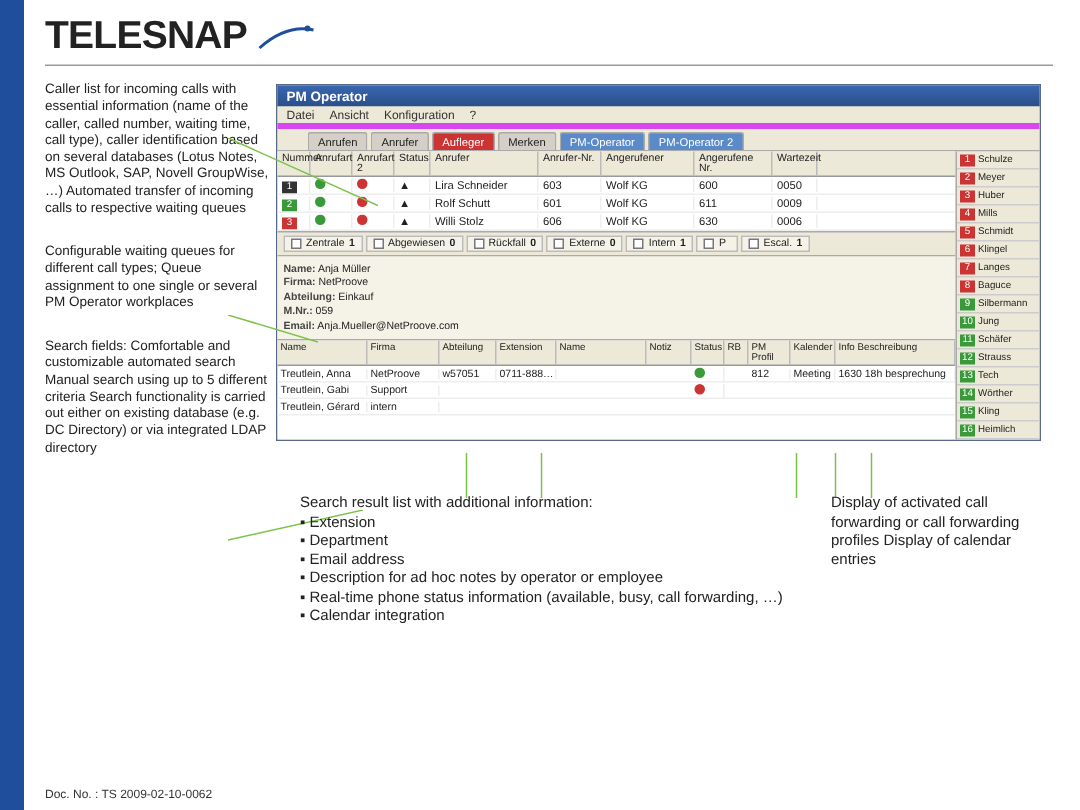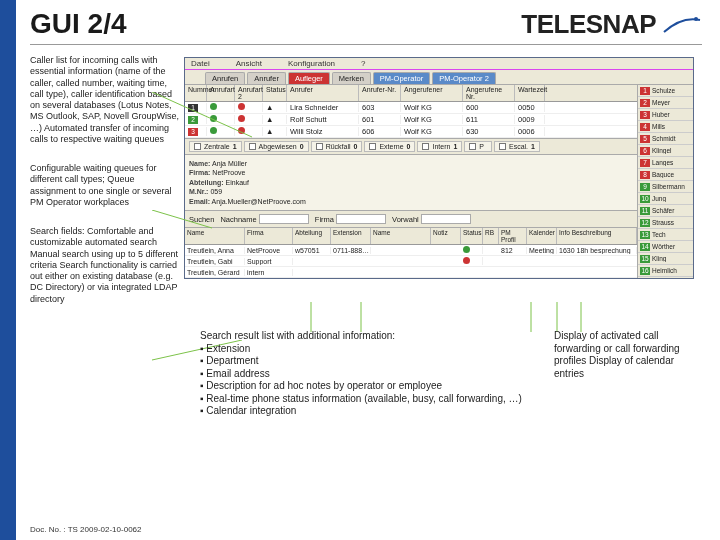--- a/index.html
+++ b/index.html
@@ -11,21 +11,21 @@
   .underline { height: 1px; background: #999; margin: 0 18px 0 30px; }
   .blue-bar { position: absolute; left: 0; top: 0; width: 16px; height: 540px; background: #1e4e9c; }
 
   .content { position: relative; padding: 10px 14px 0 30px; }
   .left-col { width: 152px; font-size: 9px; color: #222; line-height: 1.25; }
   .left-col .block { margin-bottom: 18px; }
 
   .screenshot-wrap { position: absolute; left: 184px; top: 12px; width: 510px; }
   .pm-win { border: 1px solid #5a6a8a; background: #ece9d8; font-size: 8px; color: #222; }
   .titlebar { background: linear-gradient(#3a67b0,#2a4e8a); color: #fff; padding: 2px 6px; font-size: 9px; font-weight: bold; }
-  .menubar { background: #ece9d8; padding: 1px 6px; font-size: 8px; color: #333; display: flex; gap: 26px; border-bottom: 1px solid #d946ef; }
+  .menubar { background: #ece9d8; padding: 1px 6px; font-size: 8px; color: #333; display: flex; gap: 10px; border-bottom: 4px solid #d946ef; }
   .tabbar { display: flex; background: #ece9d8; border-bottom: 1px solid #aaa; padding: 2px 20px 0; gap: 2px; }
   .tab { background: #d4d0c8; border: 1px solid #aaa; border-bottom: none; padding: 1px 6px; font-size: 7.5px; border-radius: 2px 2px 0 0; }
   .tab.red { background: #c33; color: #fff; }
   .tab.blue { background: #5a8ac8; color: #fff; }
 
   .main-area { display: flex; }
   .main-left { flex: 1; background: #fff; }
   .sidebar-r { width: 56px; background: #ece9d8; border-left: 1px solid #aaa; }
   .side-row { display: flex; align-items: center; gap: 2px; padding: 0 2px; border-bottom: 1px solid #ccc; height: 12px; }
   .side-num { width: 10px; height: 8px; background: #c33; color: #fff; font-size: 6.5px; text-align: center; line-height: 8px; }
@@ -65,21 +65,20 @@
   .docno { position:absolute; bottom:6px; left:30px; font-size:8px; color:#333; }
 
   .callout { position:absolute; stroke:#7cc249; stroke-width:1; fill:none; }
 </style>
 </head>
 <body>
 
 <div class="blue-bar"></div>
 
 <div class="header">
-  <h1>GUI 2/4</h1>
   <div class="brand">
     <span>TELESNAP</span>
     <svg class="brand-swoosh" viewBox="0 0 40 24">
       <path d="M2 20 Q20 4 38 8" stroke="#1e4e9c" stroke-width="2" fill="none"></path>
       <circle cx="34" cy="7" r="2" fill="#1e4e9c"></circle>
     </svg>
   </div>
 </div>
 <div class="underline"></div>
 
@@ -90,20 +89,21 @@
     <div class="block">Configurable waiting queues for different call types;
 Queue assignment to one single or several PM Operator workplaces</div>
     <div class="block">Search fields:
 Comfortable and customizable automated search
 Manual search using up to 5 different criteria
 Search functionality is carried out either on existing database (e.g. DC Directory) or via integrated LDAP directory</div>
   </div>
 
   <div class="screenshot-wrap">
     <div class="pm-win">
+      <div class="titlebar">PM Operator</div>
       <div class="menubar" id="menubar">
           <span>Datei</span>
           <span>Ansicht</span>
           <span>Konfiguration</span>
           <span>?</span>
         </div>
       <div class="tabbar" id="tabbar">
           <div class="tab ">Anrufen</div>
           <div class="tab ">Anrufer</div>
           <div class="tab red">Aufleger</div>
@@ -198,26 +198,20 @@
             </div>
           <div class="details">
             <div class="col" id="dl">
                 <div><b>Name:</b> Anja Müller</div>
                 <div><b>Firma:</b> NetProove</div>
                 <div><b>Abteilung:</b> Einkauf</div>
                 <div><b>M.Nr.:</b> 059</div>
                 <div><b>Email:</b> Anja.Mueller@NetProove.com</div>
               </div>
           </div>
-          <div class="search-row" id="srow">
-              <span>Suchen</span>
-              <span>Nachname <input style=""></span>
-              <span>Firma <input style=""></span>
-              <span>Vorwahl <input style=""></span>
-            </div>
           <div class="res-head" id="rhead">
               <div class="rc-nm">Name</div>
               <div class="rc-f">Firma</div>
               <div class="rc-ab">Abteilung</div>
               <div class="rc-ext">Extension</div>
               <div class="rc-nm2">Name</div>
               <div class="rc-nt">Notiz</div>
               <div class="rc-st">Status</div>
               <div class="rc-rb">RB</div>
               <div class="rc-pp">PM Profil</div>

